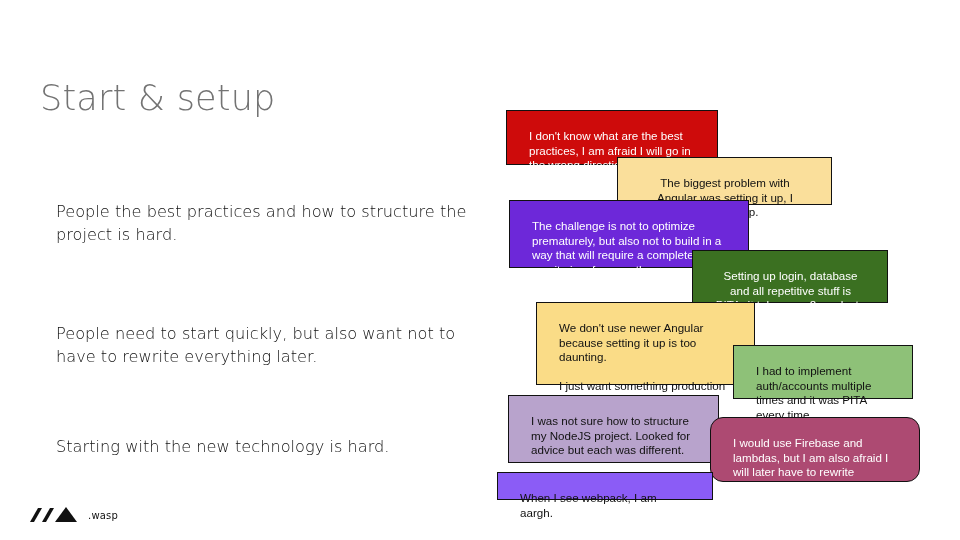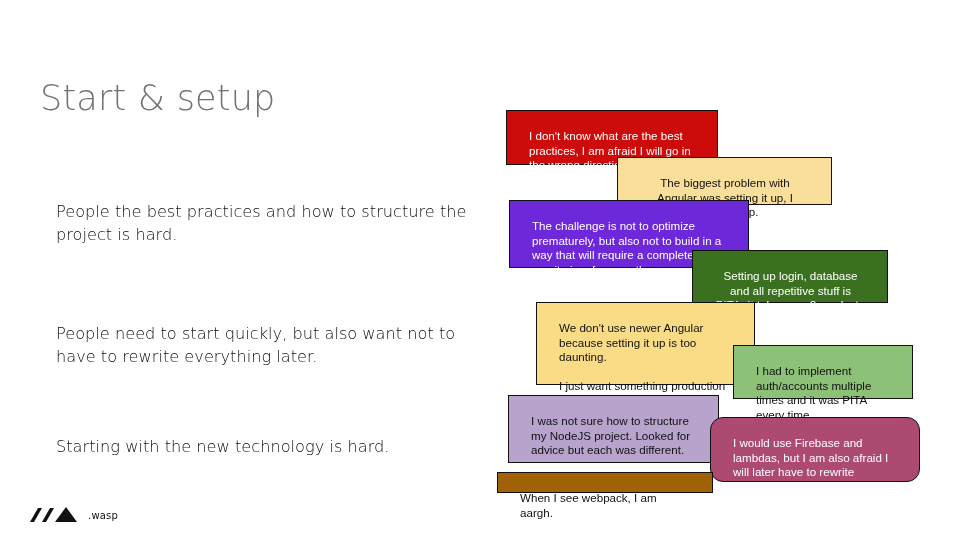--- a/index.html
+++ b/index.html
@@ -121,21 +121,21 @@
       </div>
       <div class="quote-box" id="quote-auth-accounts-pita" style="left: 733px; top: 345px; width: 180px; height: 54px; background: rgb(142, 193, 120); color: rgb(17, 17, 17); z-index: 6;">
         <p>I had to implement auth/accounts multiple times and it was PITA every time.</p>
       </div>
       <div class="quote-box" id="quote-nodejs-structure" style="left: 508px; top: 395px; width: 211px; height: 68px; background: rgb(184, 163, 204); color: rgb(17, 17, 17); z-index: 7;">
         <p>I was not sure how to structure my NodeJS project. Looked for advice but each was different.</p>
       </div>
       <div class="quote-box" id="quote-firebase-lambdas" style="left: 710px; top: 417px; width: 210px; height: 65px; background: rgb(173, 74, 114); color: rgb(255, 255, 255); z-index: 8; border-radius: 13px;">
         <p>I would use Firebase and lambdas, but I am also afraid I will later have to rewrite everything if the app reqs become more complex.</p>
       </div>
-      <div class="quote-box" id="quote-webpack-aargh" style="left: 497px; top: 472px; width: 216px; height: 21px; background: #a16207; color: rgb(17, 17, 17); z-index: 9;">
+      <div class="quote-box" id="quote-webpack-aargh" style="left: 497px; top: 472px; width: 216px; height: 28px; background: #8b5cf6; color: rgb(17, 17, 17); z-index: 9;">
         <p>When I see webpack, I am aargh.</p>
       </div>
     </div>
 
   <div id="logo">
     <svg id="logo-mark" width="52" height="20" viewBox="0 0 52 20">
       <polygon points="3,17 11,3 15,3 7,17" fill="#111111"></polygon>
       <polygon points="15,17 23,3 27,3 19,17" fill="#111111"></polygon>
       <polygon points="28,17 39,2 50,17" fill="#111111"></polygon>
     </svg>

